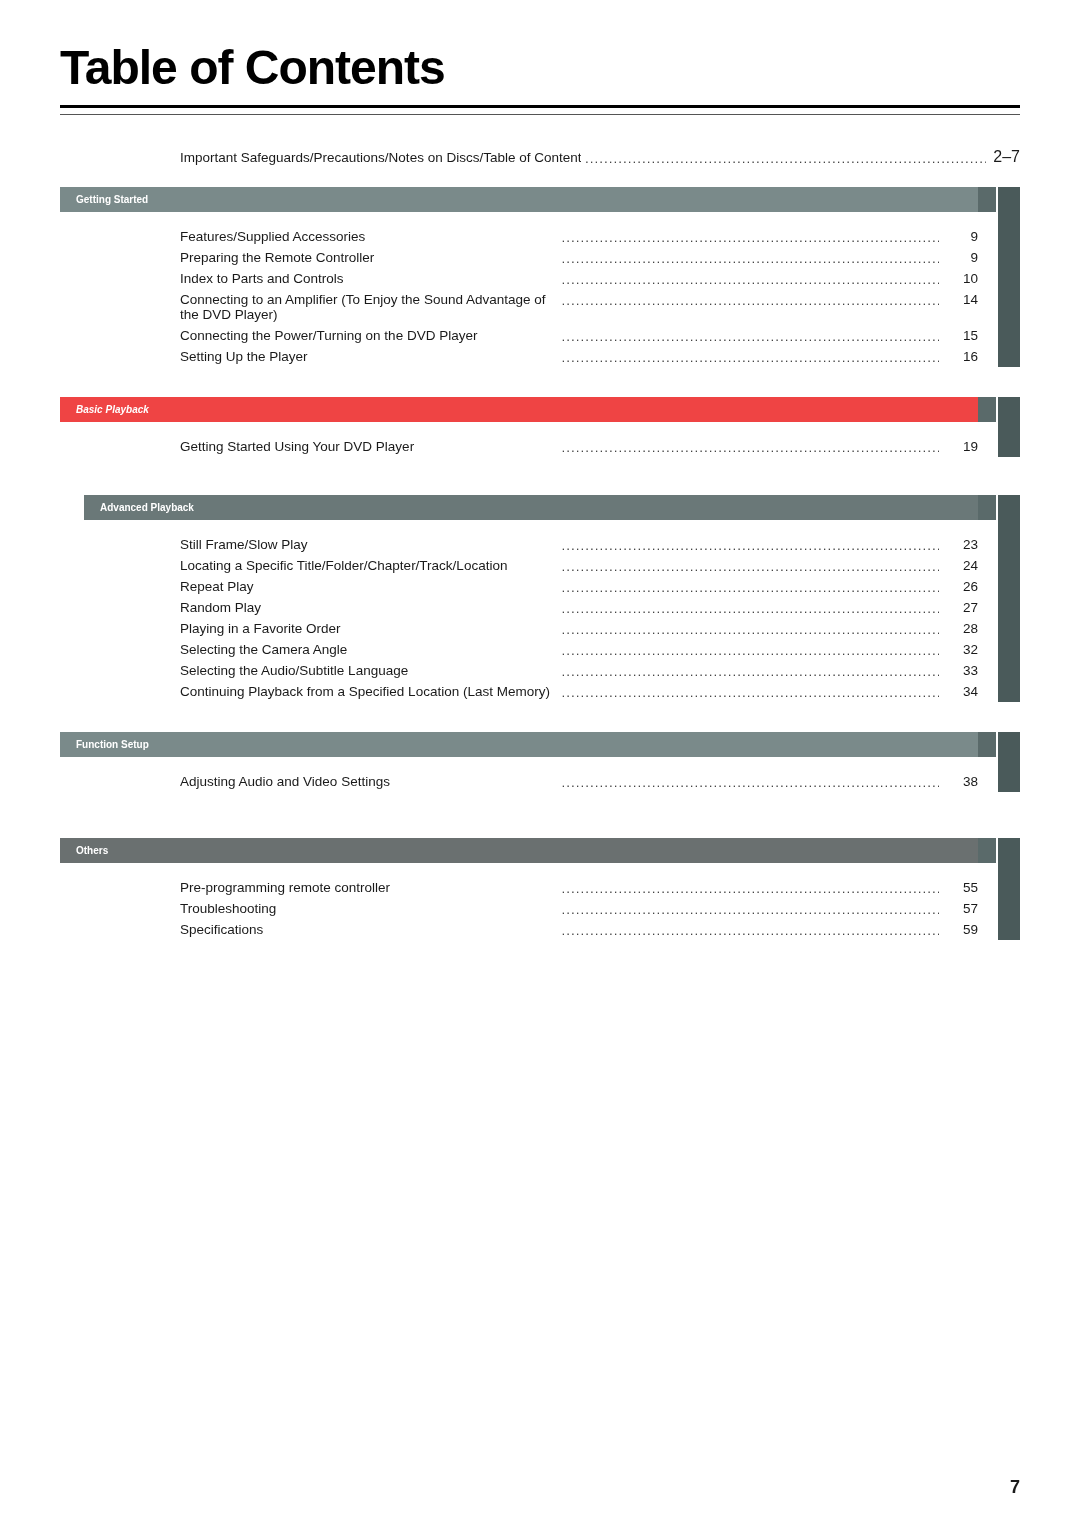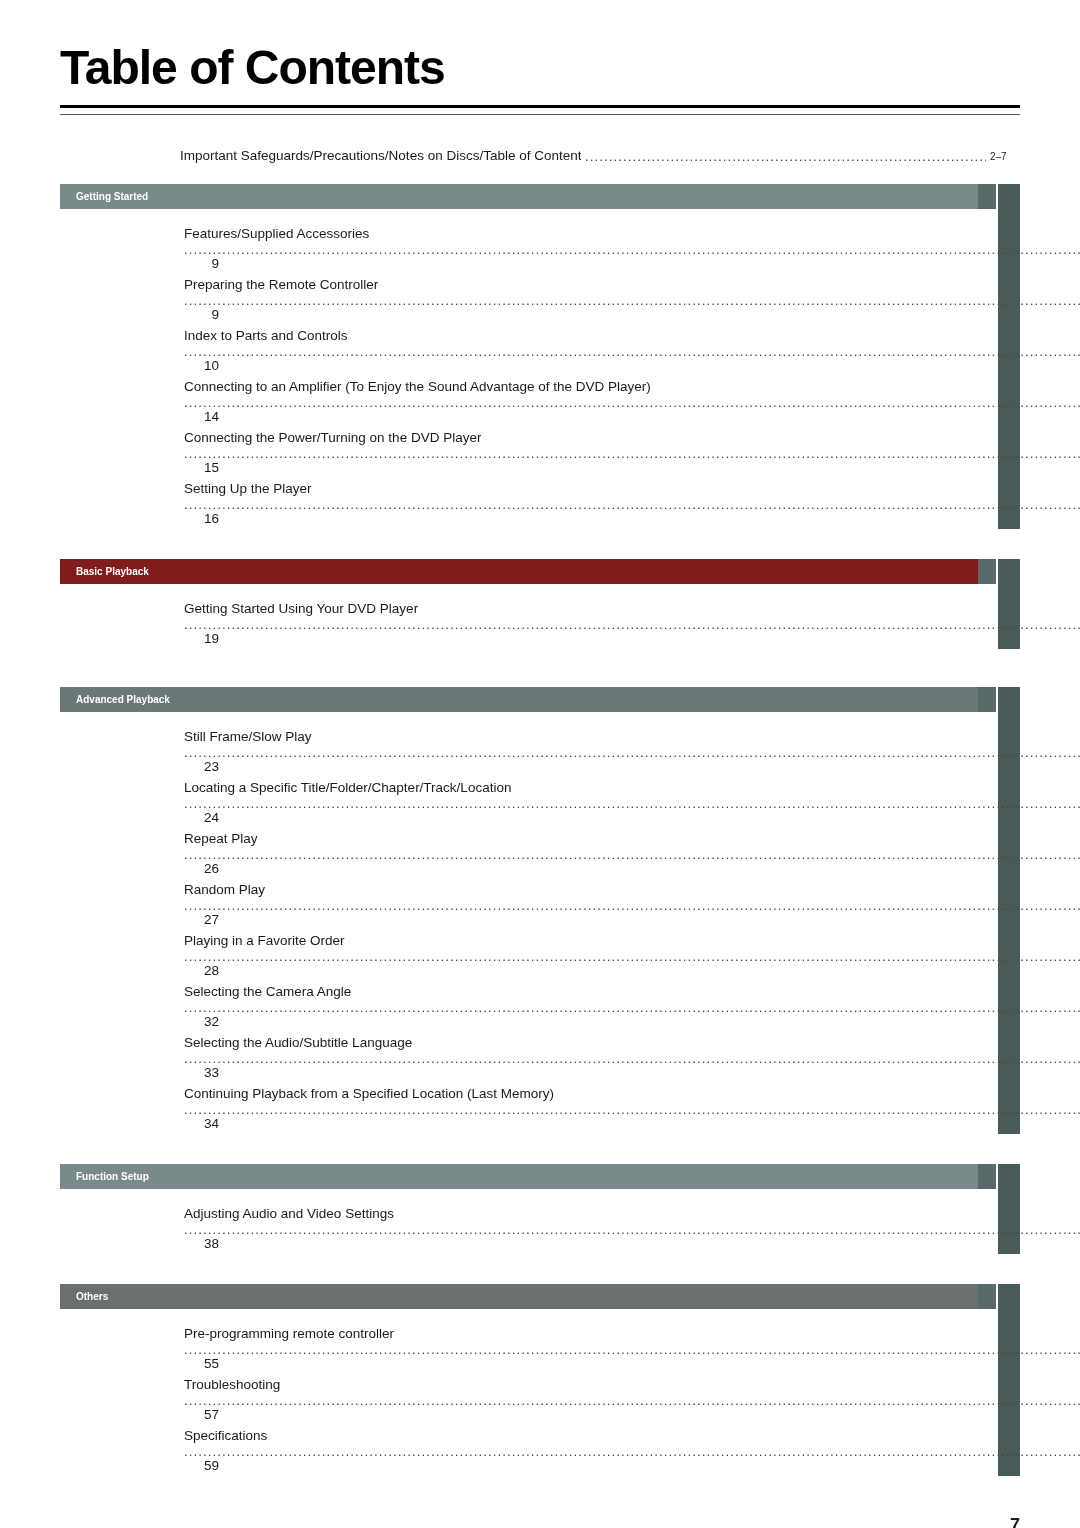--- a/index.html
+++ b/index.html
@@ -47,21 +47,22 @@
     }
 
     .entry-title {
       flex: 1;
       white-space: nowrap;
       overflow: hidden;
     }
 
     .entry-page {
       min-width: 30px;
-      font-size: 10px;
+      text-align: right;
+      font-size: 16px;
     }
 
     .section {
       margin-bottom: 30px;
       position: relative;
     }
 
     .section-header {
       background: #7a8a8a;
       color: #ffffff;
@@ -84,21 +85,20 @@
 
     .section-entries {
       padding: 0 0 0 120px;
     }
 
     .toc-entry {
       display: flex;
       align-items: baseline;
       padding: 3px 0;
       font-size: 13.5px;
-      flex-direction: column;
     }
 
     .toc-entry .entry-title {
       white-space: normal;
       flex-shrink: 0;
       max-width: 70%;
     }
 
     .dots-line {
       flex: 1;
@@ -185,33 +185,33 @@
         <div class="toc-entry">
           <span class="entry-title">Setting Up the Player</span>
           <span class="dots-line"></span>
           <span class="entry-page">16</span>
         </div>
       </div>
     </div>
     <div style="height: 20px;"></div>
     <div class="section section-wrapper">
       <div class="side-accent"></div>
-      <div class="section-header" style="background: #7f1d1d;">Basic Playback</div>
+      <div class="section-header" style="background: #ef4444; font-style: italic;">Basic Playback</div>
       <div class="section-entries">
         <div class="toc-entry">
           <span class="entry-title">Getting Started Using Your DVD Player</span>
           <span class="dots-line"></span>
           <span class="entry-page">19</span>
         </div>
       </div>
     </div>
     <div style="height: 28px;"></div>
     <div class="section section-wrapper">
       <div class="side-accent"></div>
-      <div class="section-header" style="background: rgb(106, 120, 120);">Advanced Playback</div>
+      <div class="section-header" style="background: rgb(106, 120, 120); margin-left: 24px;">Advanced Playback</div>
       <div class="section-entries">
         <div class="toc-entry">
           <span class="entry-title">Still Frame/Slow Play</span>
           <span class="dots-line"></span>
           <span class="entry-page">23</span>
         </div>
         <div class="toc-entry">
           <span class="entry-title">Locating a Specific Title/Folder/Chapter/Track/Location</span>
           <span class="dots-line"></span>
           <span class="entry-page">24</span>
@@ -256,21 +256,21 @@
         <div class="toc-entry">
           <span class="entry-title">Adjusting Audio and Video Settings</span>
           <span class="dots-line"></span>
           <span class="entry-page">38</span>
         </div>
       </div>
     </div>
     <div style="height: 20px;"></div>
     <div class="section section-wrapper">
       <div class="side-accent"></div>
-      <div class="section-header" style="background: rgb(106, 112, 112);">Others</div>
+      <div class="section-header" style="background: rgb(106, 112, 112); margin-top: 16px;">Others</div>
       <div class="section-entries">
         <div class="toc-entry">
           <span class="entry-title">Pre-programming remote controller</span>
           <span class="dots-line"></span>
           <span class="entry-page">55</span>
         </div>
         <div class="toc-entry">
           <span class="entry-title">Troubleshooting</span>
           <span class="dots-line"></span>
           <span class="entry-page">57</span>

